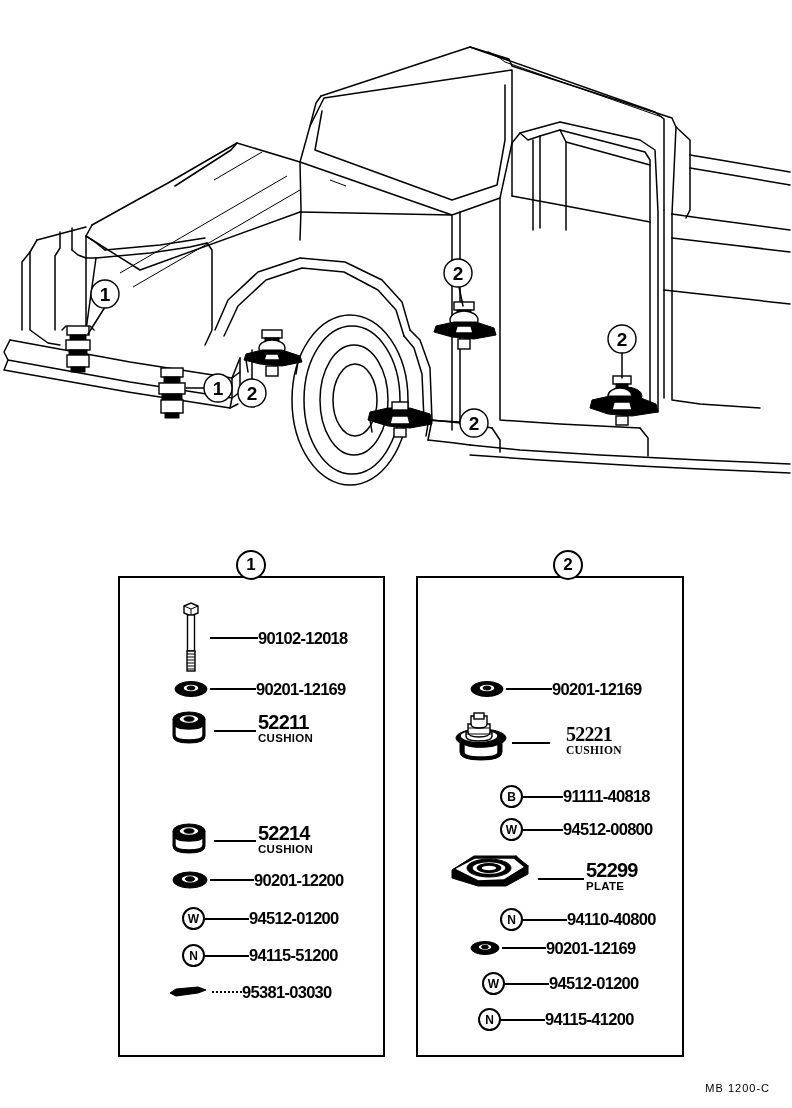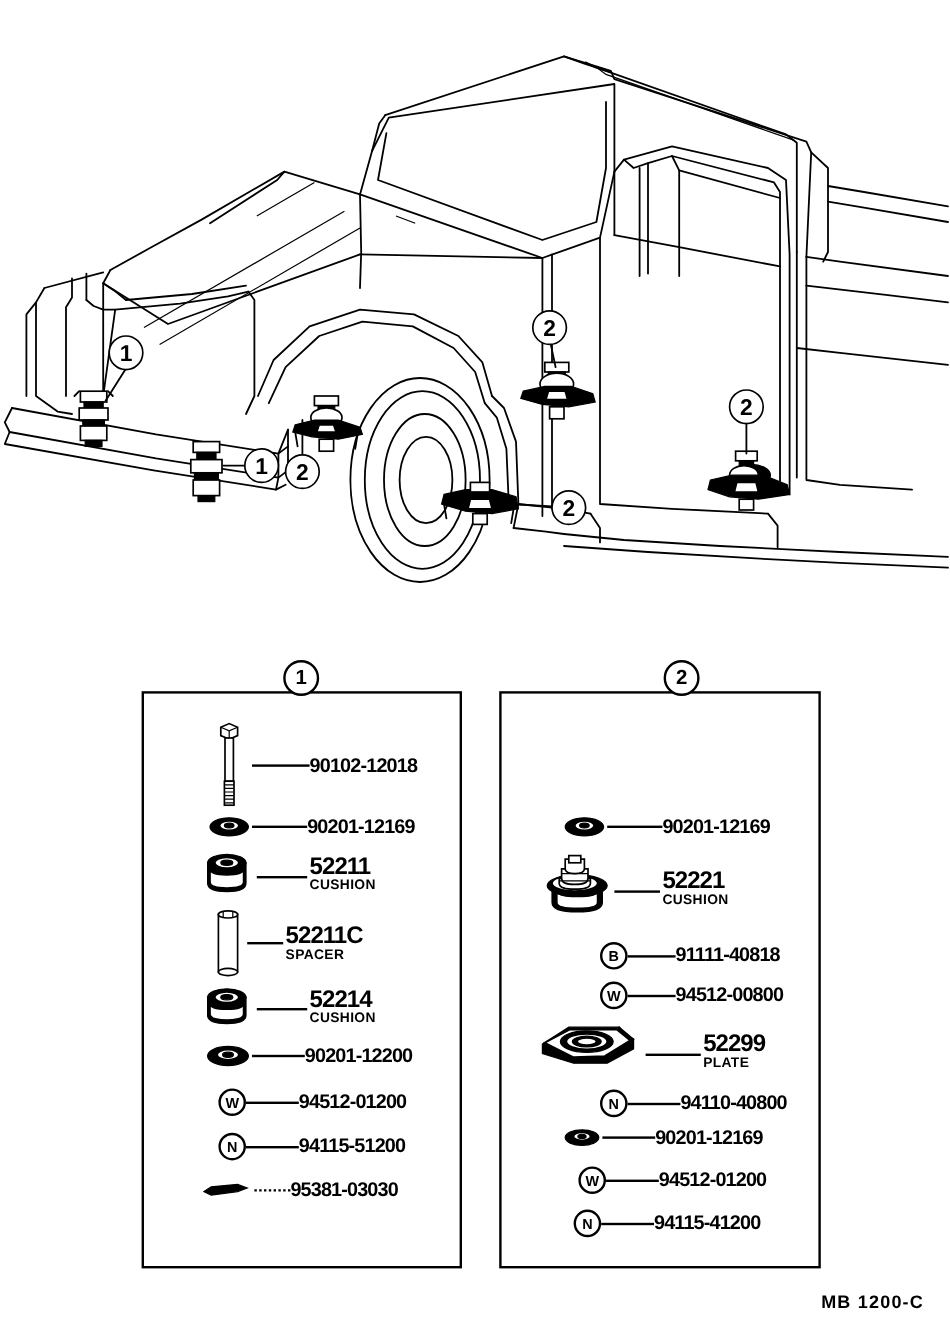--- a/index.html
+++ b/index.html
@@ -25,22 +25,22 @@
   .sub{font-size:11.5px;font-weight:bold;letter-spacing:0.3px;line-height:1.05;}
   .stack{display:flex;flex-direction:column;}
 
   .lead{height:2px;background:#000;}
   .lead.dotted{height:0;border-top:2px dotted #000;background:none;}
 
   .cmark{width:19px;height:19px;border:2px solid #000;border-radius:50%;
     display:flex;align-items:center;justify-content:center;
     font-size:12px;font-weight:bold;background:#fff;}
 
-  .footer{position:absolute;right:22px;bottom:14px;font-size:15px;
-    font-weight:bold;letter-spacing:1px;}
+  .footer{position:absolute;right:22px;bottom:14px;font-size:11px;
+    font-weight:normal;letter-spacing:1px;}
 
   svg{display:block;overflow:visible;}
   .ln{fill:none;stroke:#000;stroke-width:1.5;stroke-linejoin:round;stroke-linecap:round;}
   .ln-t{fill:none;stroke:#000;stroke-width:1;}
   .fillblk{fill:#000;stroke:#000;stroke-width:1;}
   .fillwht{fill:#fff;stroke:#000;stroke-width:1.4;}
   .callout-txt{font-family:"Liberation Sans",sans-serif;font-size:19px;font-weight:bold;}
 </style>
 </head>
 <body>
@@ -258,33 +258,20 @@
       <ellipse class="fillblk" cx="21" cy="9" rx="5" ry="2.2"></ellipse>
       <path class="fillwht" d="M7 14 L7 25 Q7 30 21 30 Q35 30 35 25 L35 14 Q35 19 21 19 Q7 19 7 14 Z"></path>
     </svg>
     <div class="lead" style="width:42px;margin-left:2px;margin-top:6px;"></div>
     <div class="stack" style="margin-left:2px;">
       <span class="big">52211</span>
       <span class="sub">CUSHION</span>
     </div>
   </div>
 
-  <div class="row" style="left:176px;top:218px;">
-    <svg width="28" height="56" viewBox="0 0 28 56">
-      <rect class="fillwht" x="6" y="4" width="16" height="48"></rect>
-      <ellipse class="fillwht" cx="14" cy="4" rx="8" ry="3"></ellipse>
-      <ellipse class="fillwht" cx="14" cy="52" rx="8" ry="3"></ellipse>
-      <path class="ln-t" d="M10 2 L10 7 M18 2 L18 7"></path>
-    </svg>
-    <div class="lead" style="width:30px;margin-left:2px;"></div>
-    <div class="stack" style="margin-left:2px;">
-      <span class="big">52211C</span>
-      <span class="sub">SPACER</span>
-    </div>
-  </div>
 
   <div class="row" style="left:168px;top:282px;">
     <svg width="44" height="34" viewBox="0 0 44 34">
       <path class="fillblk" d="M5 9 L5 24 Q5 31 21 31 Q37 31 37 24 L37 9 Z"></path>
       <ellipse class="fillblk" cx="21" cy="9" rx="16" ry="7"></ellipse>
       <ellipse class="fillwht" cx="21" cy="9" rx="10" ry="4.5"></ellipse>
       <ellipse class="fillblk" cx="21" cy="9" rx="5" ry="2.2"></ellipse>
       <path class="fillwht" d="M7 14 L7 23 Q7 28 21 28 Q35 28 35 23 L35 14 Q35 19 21 19 Q7 19 7 14 Z"></path>
     </svg>
     <div class="lead" style="width:42px;margin-left:2px;margin-top:4px;"></div>
@@ -342,21 +329,21 @@
       <path class="fillwht" d="M12 34 L12 44 Q12 49 29 49 Q46 49 46 44 L46 34 Q46 39 29 39 Q12 39 12 34 Z"></path>
       <ellipse class="fillblk" cx="29" cy="30" rx="25" ry="9"></ellipse>
       <ellipse class="fillwht" cx="27" cy="28" rx="19" ry="6.5"></ellipse>
       <path class="fillwht" d="M14 24 L14 28 Q14 33 27 33 Q40 33 40 28 L40 24 Z"></path>
       <path class="fillwht" d="M16 16 L16 24 Q16 29 27 29 Q38 29 38 24 L38 16 Z"></path>
       <path class="fillwht" d="M19 8 L19 16 Q19 20 27 20 Q35 20 35 16 L35 8 Z"></path>
       <rect class="fillwht" x="22" y="5" width="10" height="6"></rect>
       <path class="ln-t" d="M16 20 L38 20 M14 26 L40 26"></path>
     </svg>
     <div class="lead" style="width:38px;margin-left:2px;margin-top:14px;"></div>
-    <div class="stack" style="margin-left:2px;margin-top:8px;">
+    <div class="stack" style="margin-left:16px;margin-top:8px;font-family:Liberation Serif, serif;">
       <span class="big">52221</span>
       <span class="sub">CUSHION</span>
     </div>
   </div>
 
   <div class="row" style="left:500px;top:245px;">
     <div class="cmark">B</div>
     <div class="lead" style="width:40px;"></div>
     <span class="pn">91111-40818</span>
   </div>

